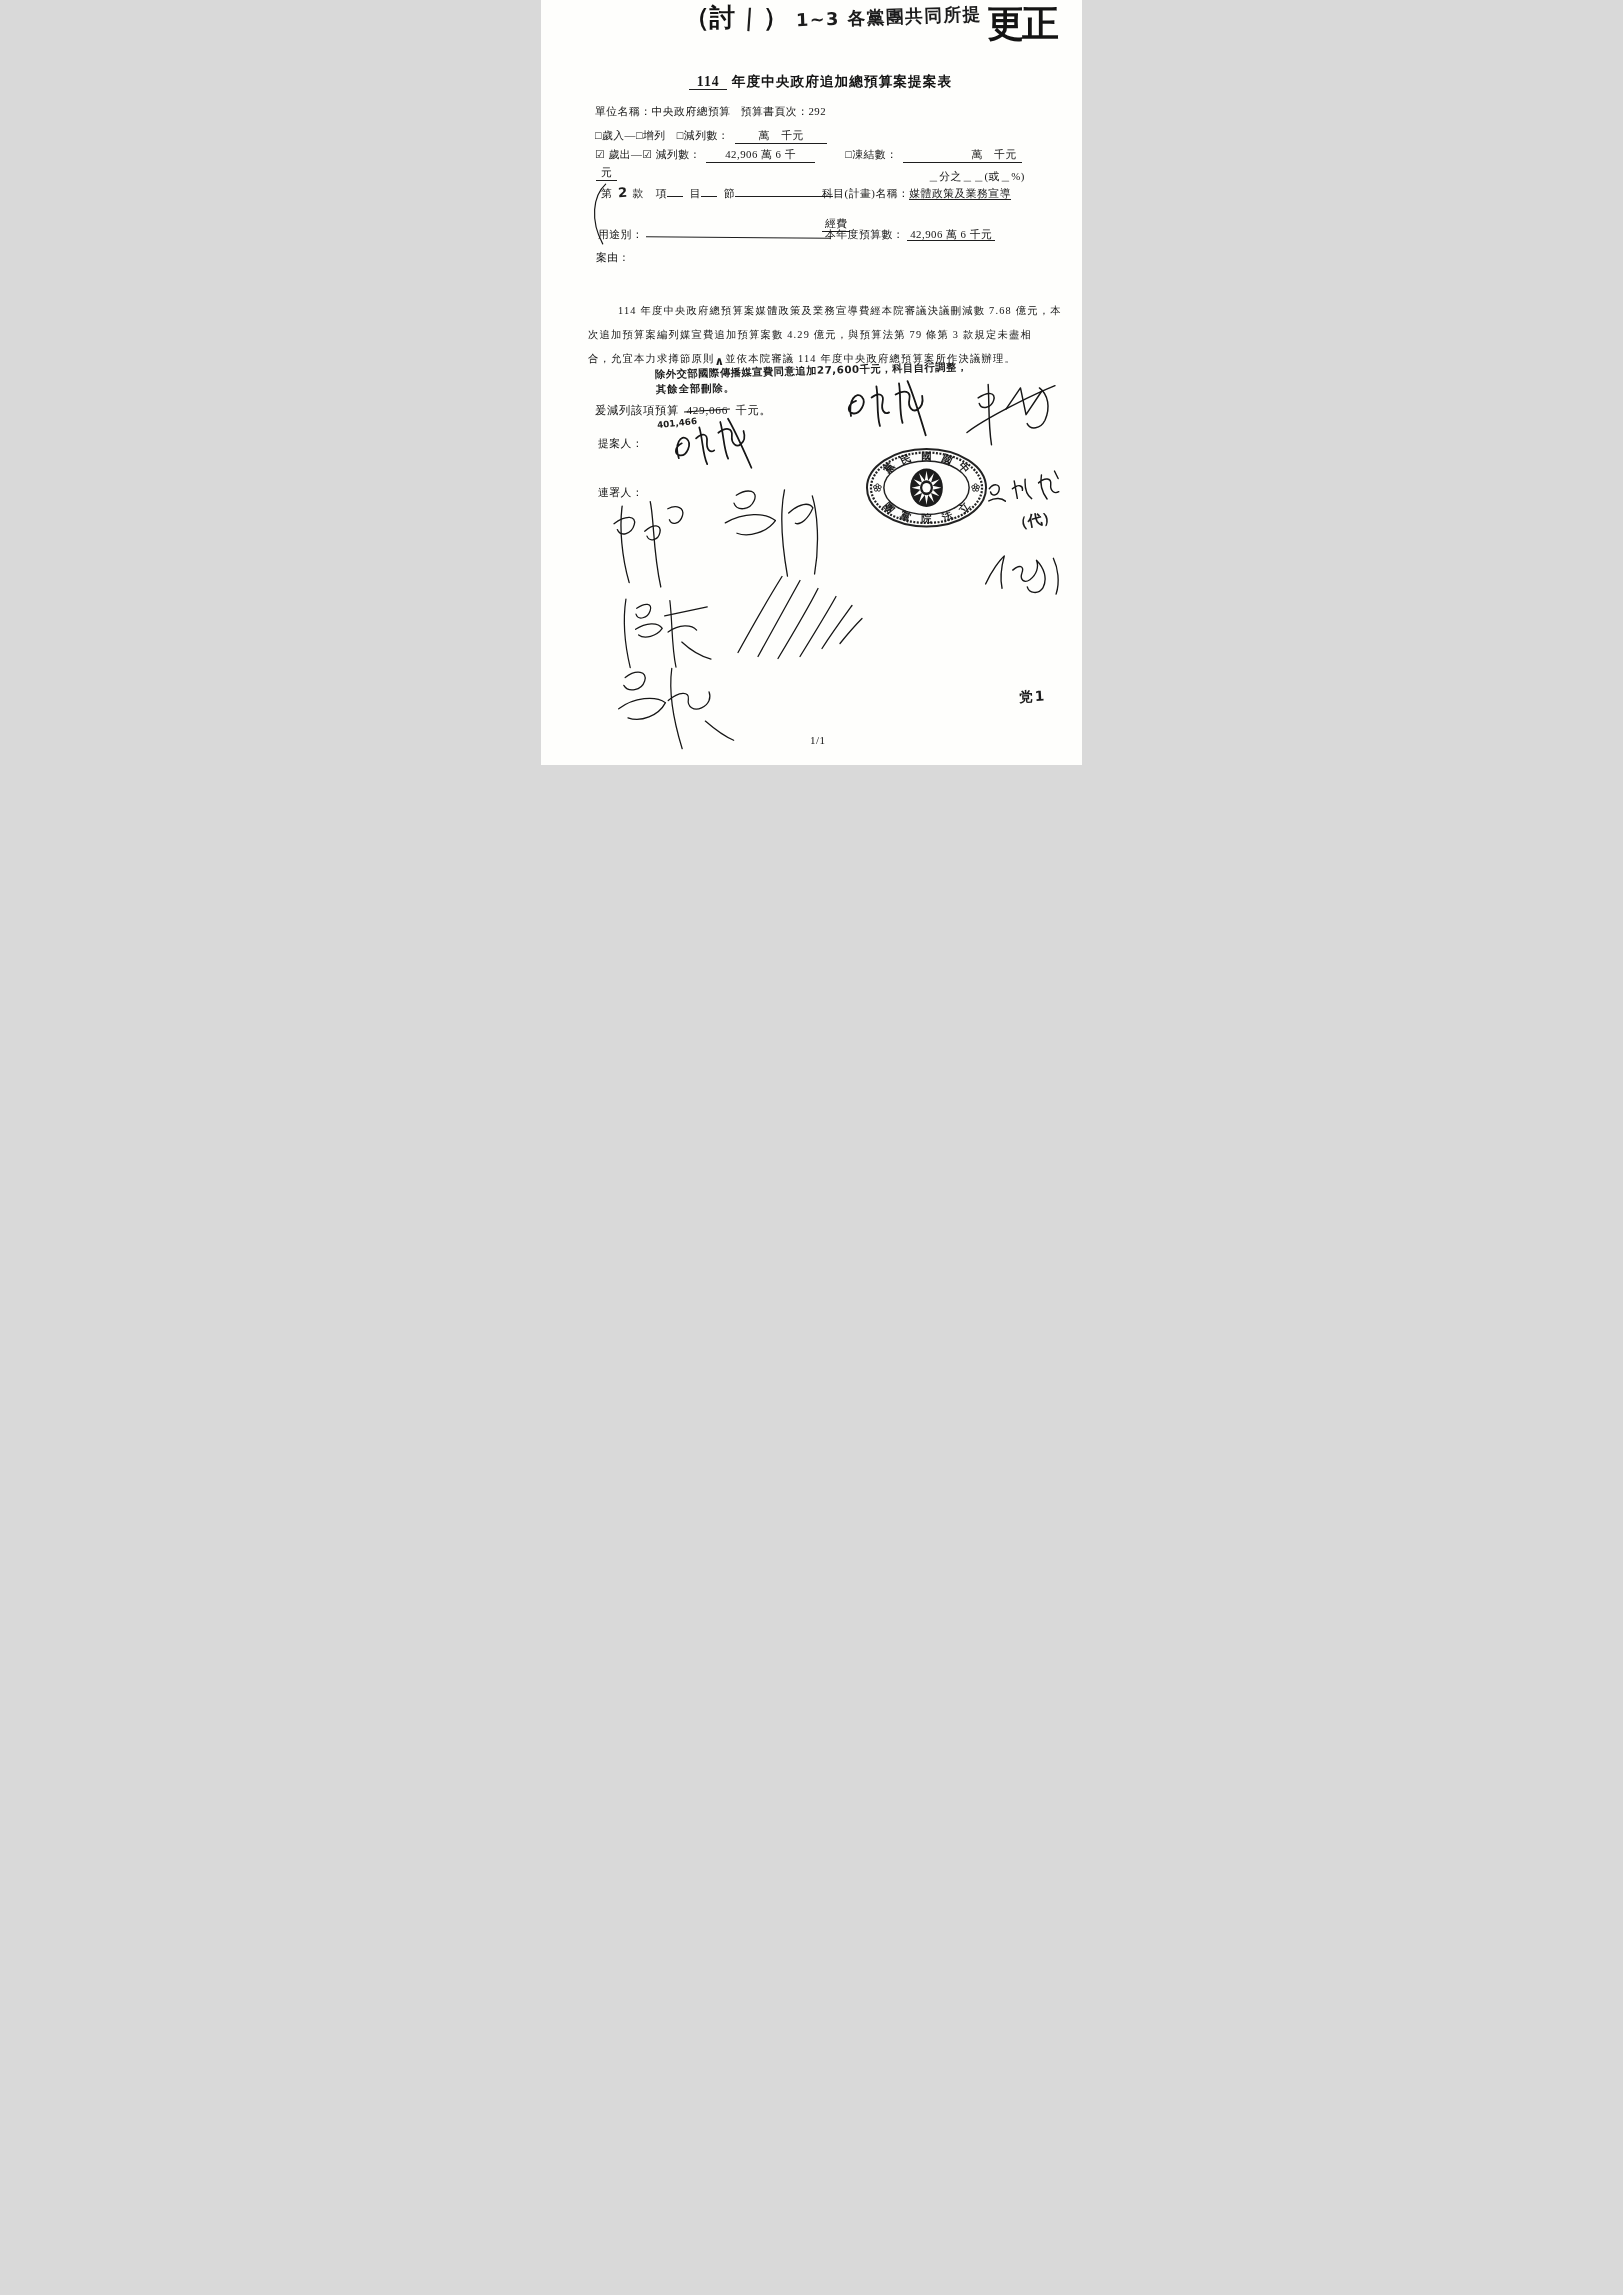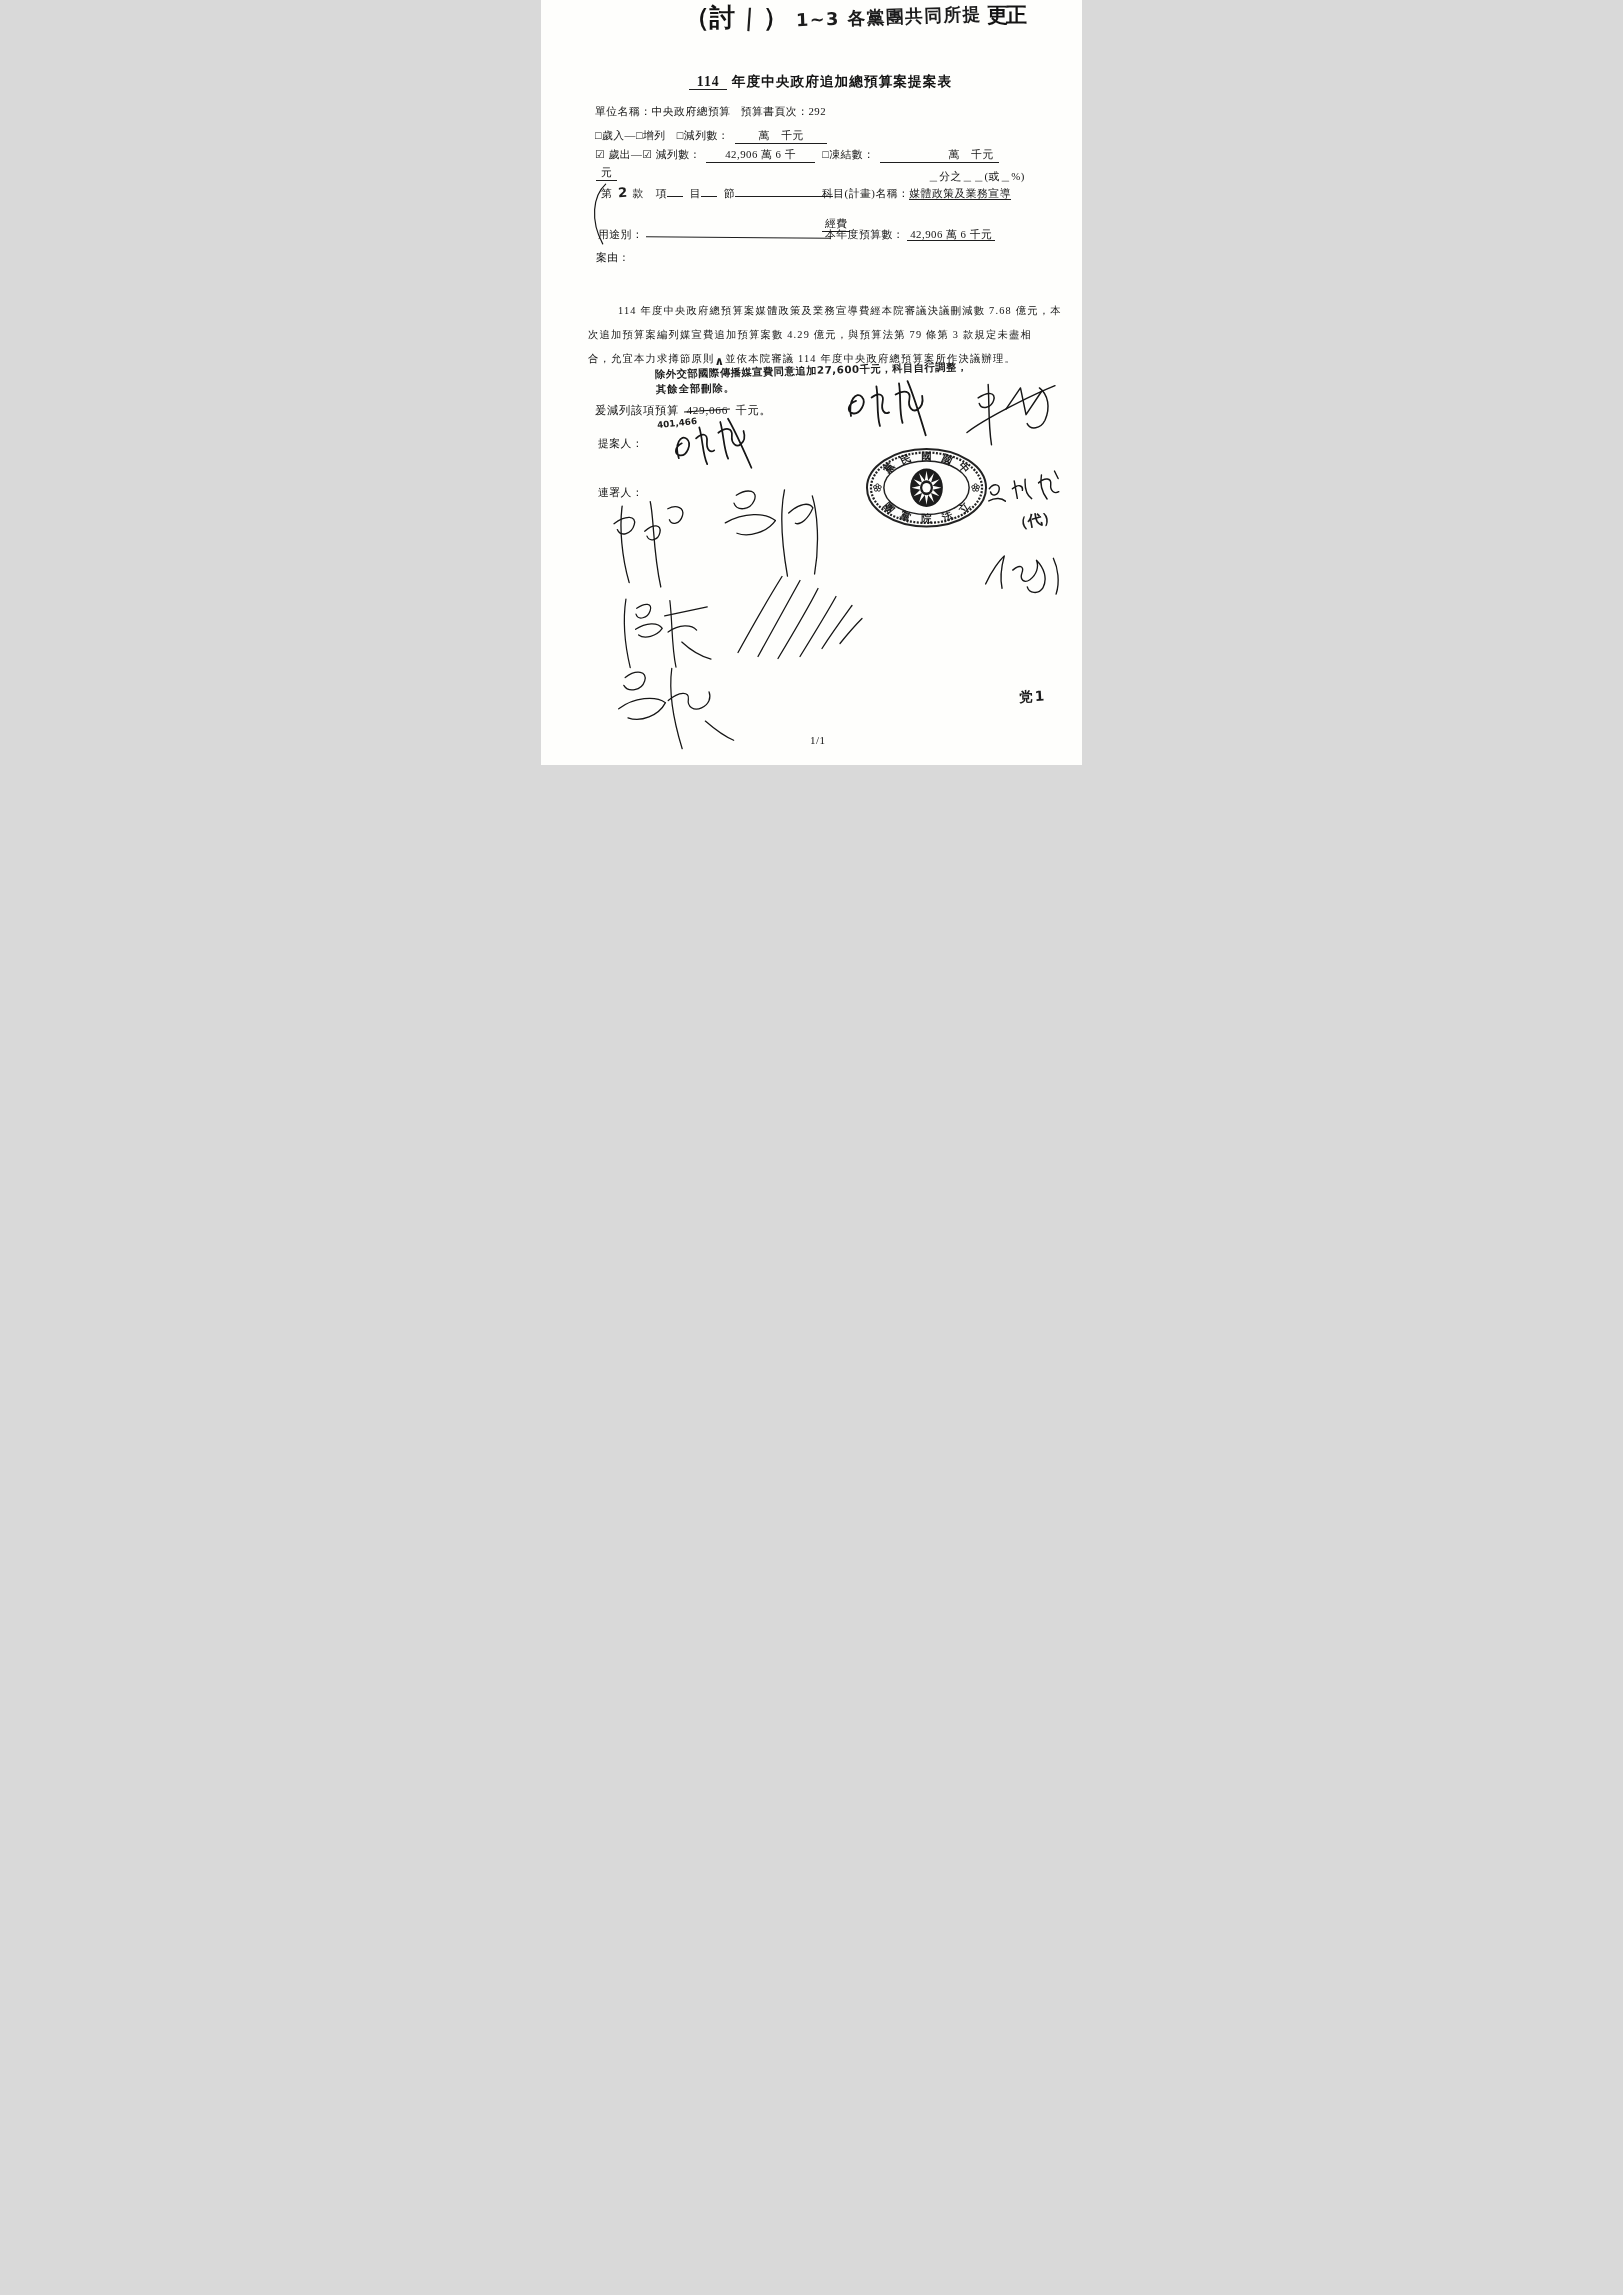--- a/index.html
+++ b/index.html
@@ -22,42 +22,42 @@
 </head>
 <body>
 
 <div class="page">
 
   <div class="abs" style="left:143px;top:4.9px;display:flex;align-items:flex-start;gap:2.9px;">
     <span class="pr" style="font-size:25.5px;font-weight:700;line-height:1;">（討</span>
     <span class="hand" style="font-size:22.6px;line-height:1.1;transform:rotate(4deg);">｜</span>
     <span class="pr" style="font-size:25.5px;font-weight:700;line-height:1;">）</span>
     <span class="hand" style="font-size:17.7px;line-height:1.4;margin-left:4.9px;transform:rotate(-2deg);letter-spacing:1.5px;">1~3 各黨團共同所提</span>
-    <span class="pr" style="font-size:21px;font-weight:900;line-height:1;letter-spacing:-2px;margin-left:2px;">更正</span>
+    <span class="pr" style="font-size:37px;font-weight:900;line-height:1;letter-spacing:-2px;margin-left:2px;">更正</span>
   </div>
 
   <div class="abs pr" style="left:148px;top:73px;font-size:13.7px;font-weight:700;letter-spacing:1px;">
     <span class="u" style="padding:0 7.8px;">114</span>
     <span>年度中央政府追加總預算案提案表</span>
   </div>
 
   <div class="abs pr row" style="left:54px;top:105px;">
     <span>單位名稱：</span><span>中央政府總預算</span>
     <span style="margin-left:6.9px;">預算書頁次：</span><span>292</span>
   </div>
 
   <div class="abs pr row" style="left:54px;top:129px;">
     <span>□歲入—□增列　□減列數：</span>
     <span class="blank" style="width:92px;margin-left:2.9px;">萬　千元</span>
   </div>
 
   <div class="abs pr row" style="left:54px;top:148px;">
     <span>☑ 歲出—☑ 減列數：</span>
     <span class="blank" style="width:109px;margin-left:2px;">42,906 萬 6 千</span>
-    <span style="margin-left:4px;text-align:center;">□凍結數：</span>
+    <span style="margin-left:27px;text-align:center;">□凍結數：</span>
     <span class="blank" style="width:114px;margin-left:2px;text-align:right;padding-right:4.9px;">萬　千元</span>
   </div>
 
   <div class="abs pr row u" style="left:55px;top:166px;padding:0 4.9px;">元</div>
   <div class="abs pr row" style="left:387px;top:170px;">＿分之＿＿(或＿%)</div>
 
   <div class="abs sig" style="left:48px;top:182px;">
     <svg width="19.6" height="64" viewBox="0 0 40 130">
         <path d="M34,4 C8,28 2,78 28,126" style="stroke-width:2.4"></path>
       </svg>

